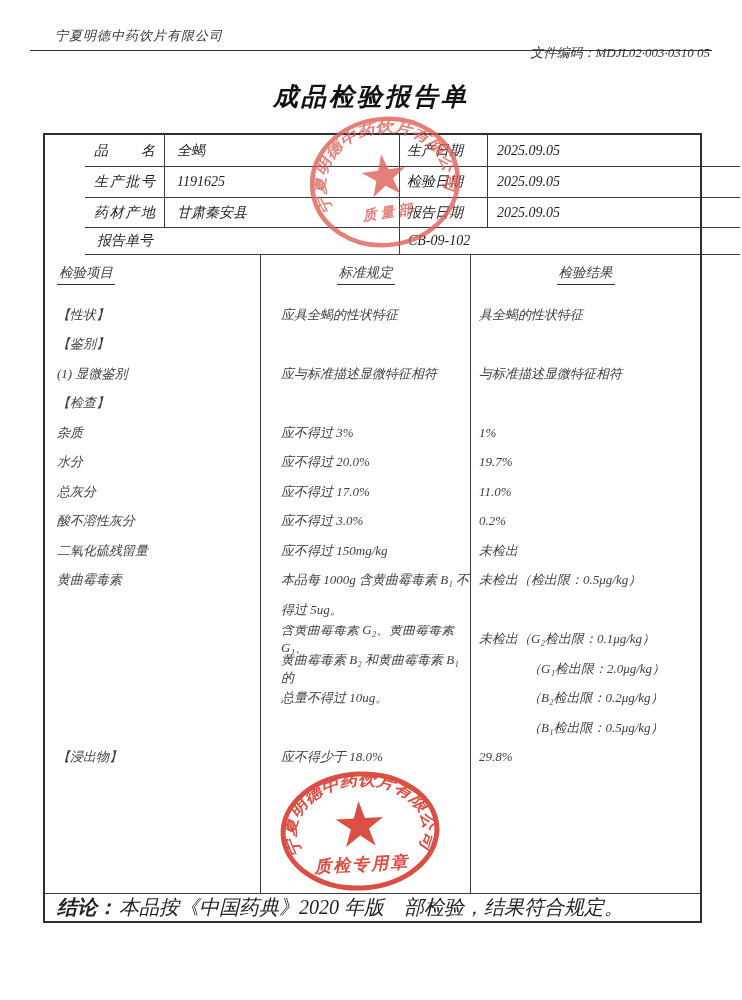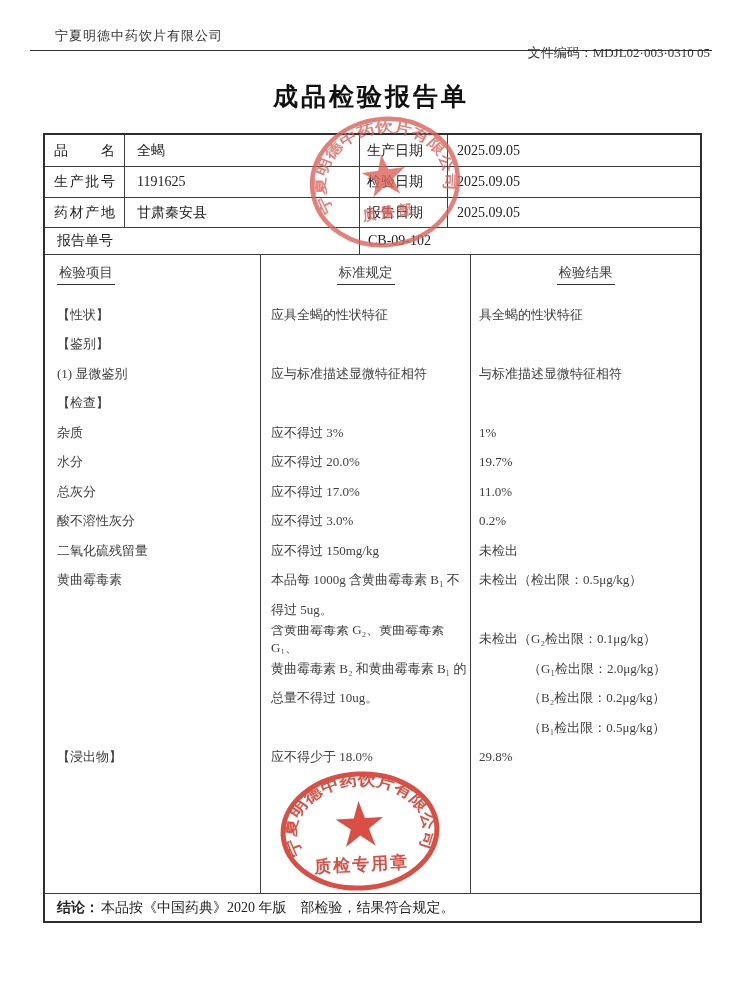--- a/index.html
+++ b/index.html
@@ -2,59 +2,60 @@
 <html><head>
 <meta charset="utf-8">
 <style>
   * { margin:0; padding:0; box-sizing:border-box; }
   html,body { background:#fff; }
   .page {
     position:relative; width:742px; height:926px; margin:0 auto;
     background:#fff; color:#222;
     font-family:"Liberation Serif","DejaVu Serif",serif;
     overflow:hidden;
+    font-style:italic;
   }
   
   .ph-company { position:absolute; left:55px; top:27px; font-size:13px; color:#333; letter-spacing:1px; }
   .ph-code    { position:absolute; right:32px; top:44px; font-size:13px; color:#333; }
   .ph-rule    { position:absolute; left:30px; right:30px; top:50px; height:0; border-top:1.5px solid #333; }
   .doc-title  { position:absolute; left:0; right:0; top:80px; text-align:center;
                 font-size:25px; font-weight:700; letter-spacing:3px; color:#111; }
   
   .doc-table {
     position:absolute; left:43px; top:133px; width:659px;
     border:2px solid #2e2e2e;
   }
-  .info-grid { display:grid; grid-template-columns:80px 235px 88px 252px; grid-template-rows:32px 31px 30px 27px; }
+  .info-grid { display:grid; grid-template-columns:80px 235px 88px 252px; grid-template-rows:32px 31px 30px 27px;padding-left:40px; }
   .ig-cell { display:flex; align-items:center; font-size:14px; color:#222;
              border-right:1px solid #3d3d3d; border-bottom:1px solid #3d3d3d; overflow:hidden; }
   .ig-label { padding:0 9px; }
   .ig-label span { width:100%; text-align:justify; text-align-last:justify; }
   .ig-value { padding-left:12px; }
   .ig-label2 { padding-left:7px; }
   .ig-value2 { padding-left:9px; border-right:none; }
   .ig-span2 { grid-column:1 / 3; }
   .ig-span34 { grid-column:3 / 5; border-right:none; }
   .no-bb { border-bottom:none; }
   .info-grid > .row4 { border-bottom:1px solid #3d3d3d; }
   
   .main-grid { display:grid; grid-template-columns:215px 210px 230px; }
   .m-cell { display:flex; align-items:center; font-size:13px; color:#404040; overflow:hidden; }
   .m-c1 { padding-left:12px; }
-  .m-c2 { border-left:1px solid #3d3d3d; padding-left:10px; }
+  .m-c2 { border-left:1px solid #3d3d3d; padding-left:20px; }
   .m-c3 { border-left:1px solid #3d3d3d; padding-left:8px; }
   .m-head { height:45px; align-items:flex-start; padding-top:9px; font-size:13.5px; }
   .m-head.m-c2, .m-head.m-c3 { justify-content:center; padding-left:0; }
   .m-head span { border-bottom:1px solid #333; padding:0 2px 2px 2px; }
   .m-line { height:29.5px; }
   .m-spacer { height:121px; }
   .res-indent { padding-left:57px; }
   
   .conclusion { border-top:1px solid #3d3d3d; height:28px; display:flex; align-items:center;
-                padding-left:12px; font-size:14px; }
+                padding-left:12px; font-size:20px; }
   .conclusion .c-label { font-weight:700; }
   .conclusion .c-text { margin-left:2px; }
   
   .stamp { position:absolute; pointer-events:none; z-index:6; }
   .stamp-top { left:298px; top:100px; color:#dd6158; opacity:.8; }
   .stamp-bottom { left:275px; top:766px; color:#d84034; opacity:.92; }
   .stamp text { fill:currentColor; font-family:"Liberation Serif","DejaVu Serif",serif; }
   
   .sig-label { position:absolute; font-size:13.5px; color:#222; }
   .sig { position:absolute; color:#1c1c1c; }

